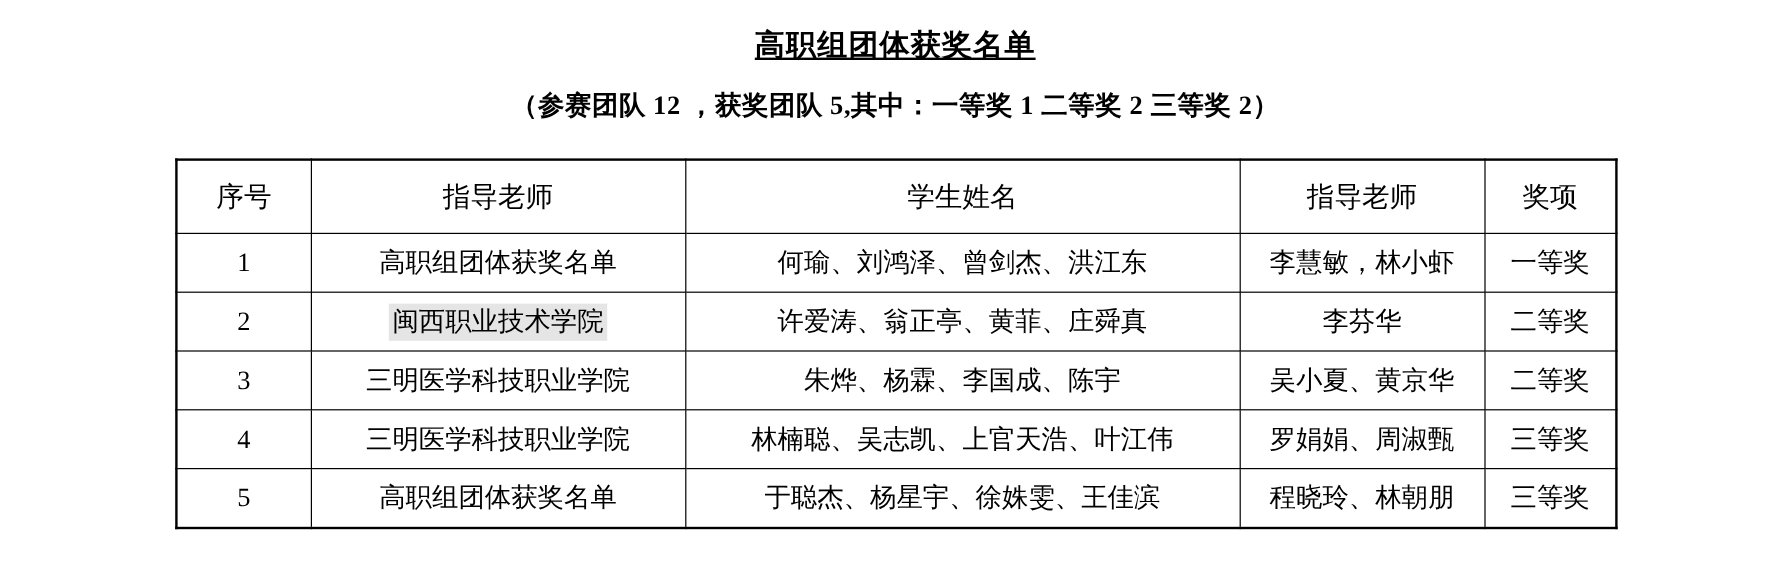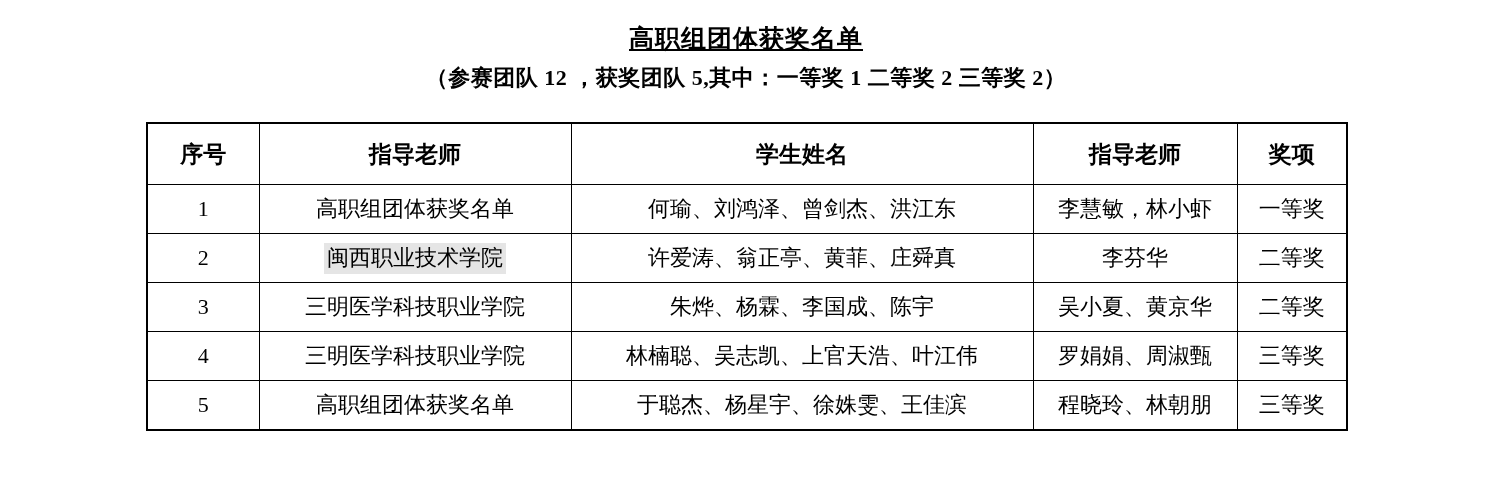--- a/index.html
+++ b/index.html
@@ -27,21 +27,21 @@
     letter-spacing: 1px;
     margin-top: 23px;
     line-height: 1.25;
     text-decoration: underline;
   }
   .doc-subtitle {
     text-align: center;
     font-size: 22px;
     font-weight: bold;
     letter-spacing: 0.5px;
-    margin-top: 10px;
+    margin-top: 20px;
     line-height: 1.3;
   }
   .table-wrap {
     margin-top: 29px;
     padding-left: 146px;
     padding-right: 146px;
     box-sizing: border-box;
   }
   table.award-table {
     border-collapse: collapse;
@@ -54,21 +54,21 @@
     border: 1px solid #000000;
     text-align: center;
     vertical-align: middle;
     font-size: 22px;
     height: 49px;
     padding: 0 4px;
     box-sizing: border-box;
     white-space: nowrap;
   }
   table.award-table thead th {
-    font-weight: bold;
+    font-weight: normal;
     font-size: 23px;
     height: 62px;
   }
   .col-index { width: 112px; }
   .col-school { width: 312px; }
   .col-students { width: 462px; }
   .col-teacher { width: 204px; }
   .col-award { width: 110px; }
   .highlight {
     background: #e5e5e5;

